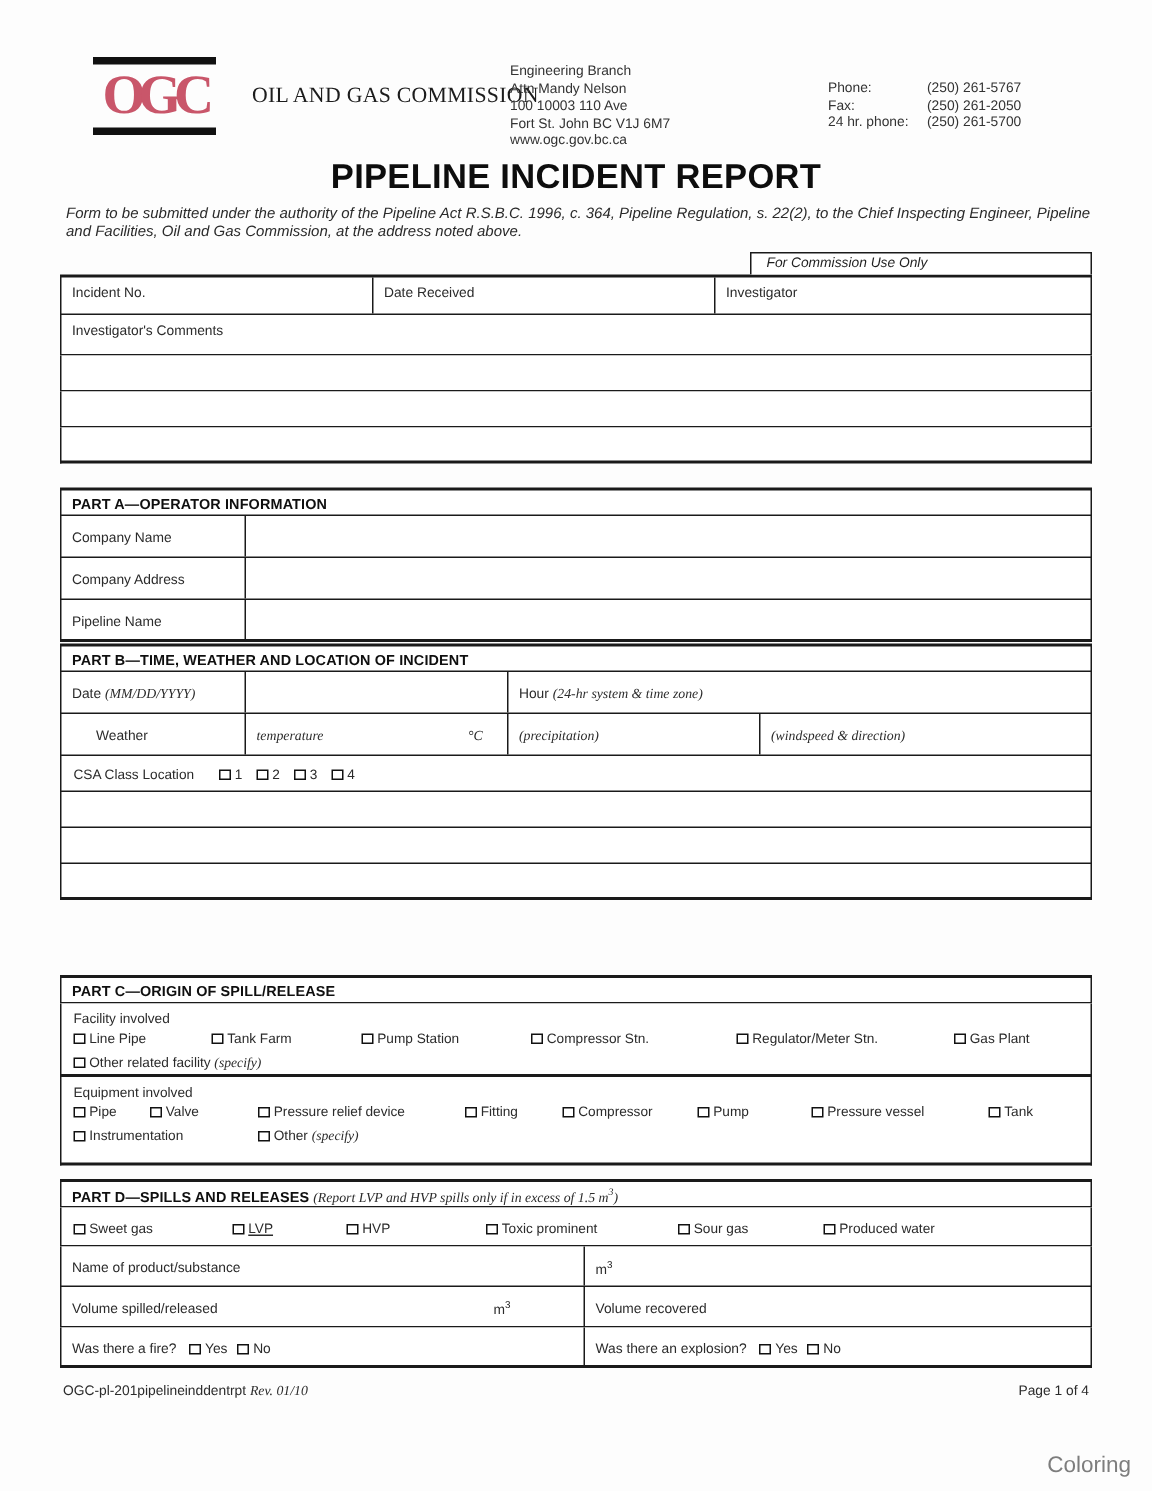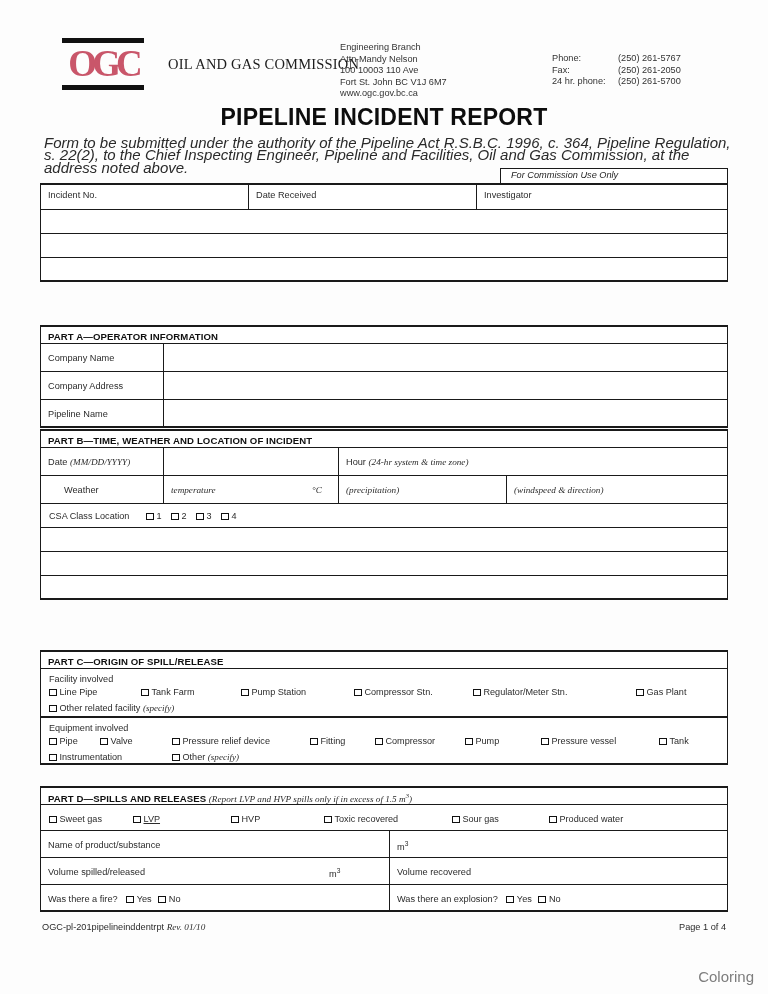--- a/index.html
+++ b/index.html
@@ -108,21 +108,21 @@
     font-weight: bold;
     letter-spacing: 0.2px;
     color: #0d0d0d;
   }
 
   .preamble {
     position: absolute;
     left: 44px;
     top: 137px;
     width: 700px;
-    font-size: 15px;
+    font-size: 10px;
     line-height: 12.4px;
     font-style: italic;
     color: #2a2a2a;
   }
 
   
   .tbl {
     position: absolute;
     left: 40px;
     width: 688px;
@@ -271,20 +271,23 @@
   <div class="commission-box">
     <span>For Commission Use Only</span>
   </div>
 
   <div class="tbl" style="top:183px;">
     <div class="row thick-top" style="height:27px;">
       <div class="cell" style="left:0; width:207px;">Incident No.</div>
       <div class="cell divl" style="left:207px; width:228px;">Date Received</div>
       <div class="cell divl" style="left:435px; right:0;">Investigator</div>
     </div>
+    <div class="row" style="height:27px;">
+      <div class="cell" style="left:0; right:0;">Investigator's Comments</div>
+    </div>
     <div class="row" style="height:24px;"></div>
     <div class="row" style="height:24px;"></div>
     <div class="row thick-bot" style="height:24px;"></div>
   </div>
 
   <div class="tbl" style="top:325px;">
     <div class="row thick-top" style="height:19px;">
       <div class="cell part-head" style="left:0; right:0; padding-top:4px;">PART A—OPERATOR INFORMATION</div>
     </div>
     <div class="row" style="height:28px;">
@@ -361,33 +364,33 @@
       </div>
       <div class="cbitem" style="left:100px; top:18px;">
         <span class="cb"></span><span>Tank Farm</span>
       </div>
       <div class="cbitem" style="left:200px; top:18px;">
         <span class="cb"></span><span>Pump Station</span>
       </div>
       <div class="cbitem" style="left:313px; top:18px;">
         <span class="cb"></span><span>Compressor Stn.</span>
       </div>
-      <div class="cbitem" style="left:432px; top:18px;">
+      <div class="cbitem" style="left:450px; top:18px;">
         <span class="cb"></span><span>Regulator/Meter Stn.</span>
       </div>
       <div class="cbitem" style="left:595px; top:18px;">
         <span class="cb"></span><span>Gas Plant</span>
       </div>
       <div class="cbitem" style="left:8px; top:34px;">
         <span class="cb"></span><span>Other related facility</span>
         <span class="ital">(specify)</span>
       </div>
     </div>
 
-    <div class="row thick-bot" style="height:47px;">
+    <div class="row thick-bot" style="height:59px;">
       <div class="grp-label" style="left:8px; top:5px;">Equipment involved</div>
       <div class="cbitem" style="left:8px; top:18px;">
         <span class="cb"></span><span>Pipe</span>
       </div>
       <div class="cbitem" style="left:59px; top:18px;">
         <span class="cb"></span><span>Valve</span>
       </div>
       <div class="cbitem" style="left:131px; top:18px;">
         <span class="cb"></span><span>Pressure relief device</span>
       </div>
@@ -421,28 +424,28 @@
       <div class="cell" style="left:0; right:0; padding-top:4px;">
         <span class="part-head">PART D—SPILLS AND RELEASES</span>
         <span class="ital"><span>(Report LVP and HVP spills only if in excess of 1.5 m</span><sup class="m3">3</sup><span>)</span></span>
       </div>
     </div>
 
     <div class="row" style="height:26px;">
       <div class="cbitem" style="left:8px; top:9px;">
         <span class="cb"></span><span>Sweet gas</span>
       </div>
-      <div class="cbitem" style="left:92px; top:9px;text-decoration:underline;">
+      <div class="cbitem" style="left:114px; top:9px;text-decoration:underline;">
         <span class="cb"></span><span>LVP</span>
       </div>
       <div class="cbitem" style="left:190px; top:9px;">
         <span class="cb"></span><span>HVP</span>
       </div>
       <div class="cbitem" style="left:283px; top:9px;">
-        <span class="cb"></span><span>Toxic recovered</span>
+        <span class="cb"></span><span>Toxic prominent</span>
       </div>
       <div class="cbitem" style="left:411px; top:9px;">
         <span class="cb"></span><span>Sour gas</span>
       </div>
       <div class="cbitem" style="left:508px; top:9px;">
         <span class="cb"></span><span>Produced water</span>
       </div>
     </div>
 
     <div class="row" style="height:27px;">

